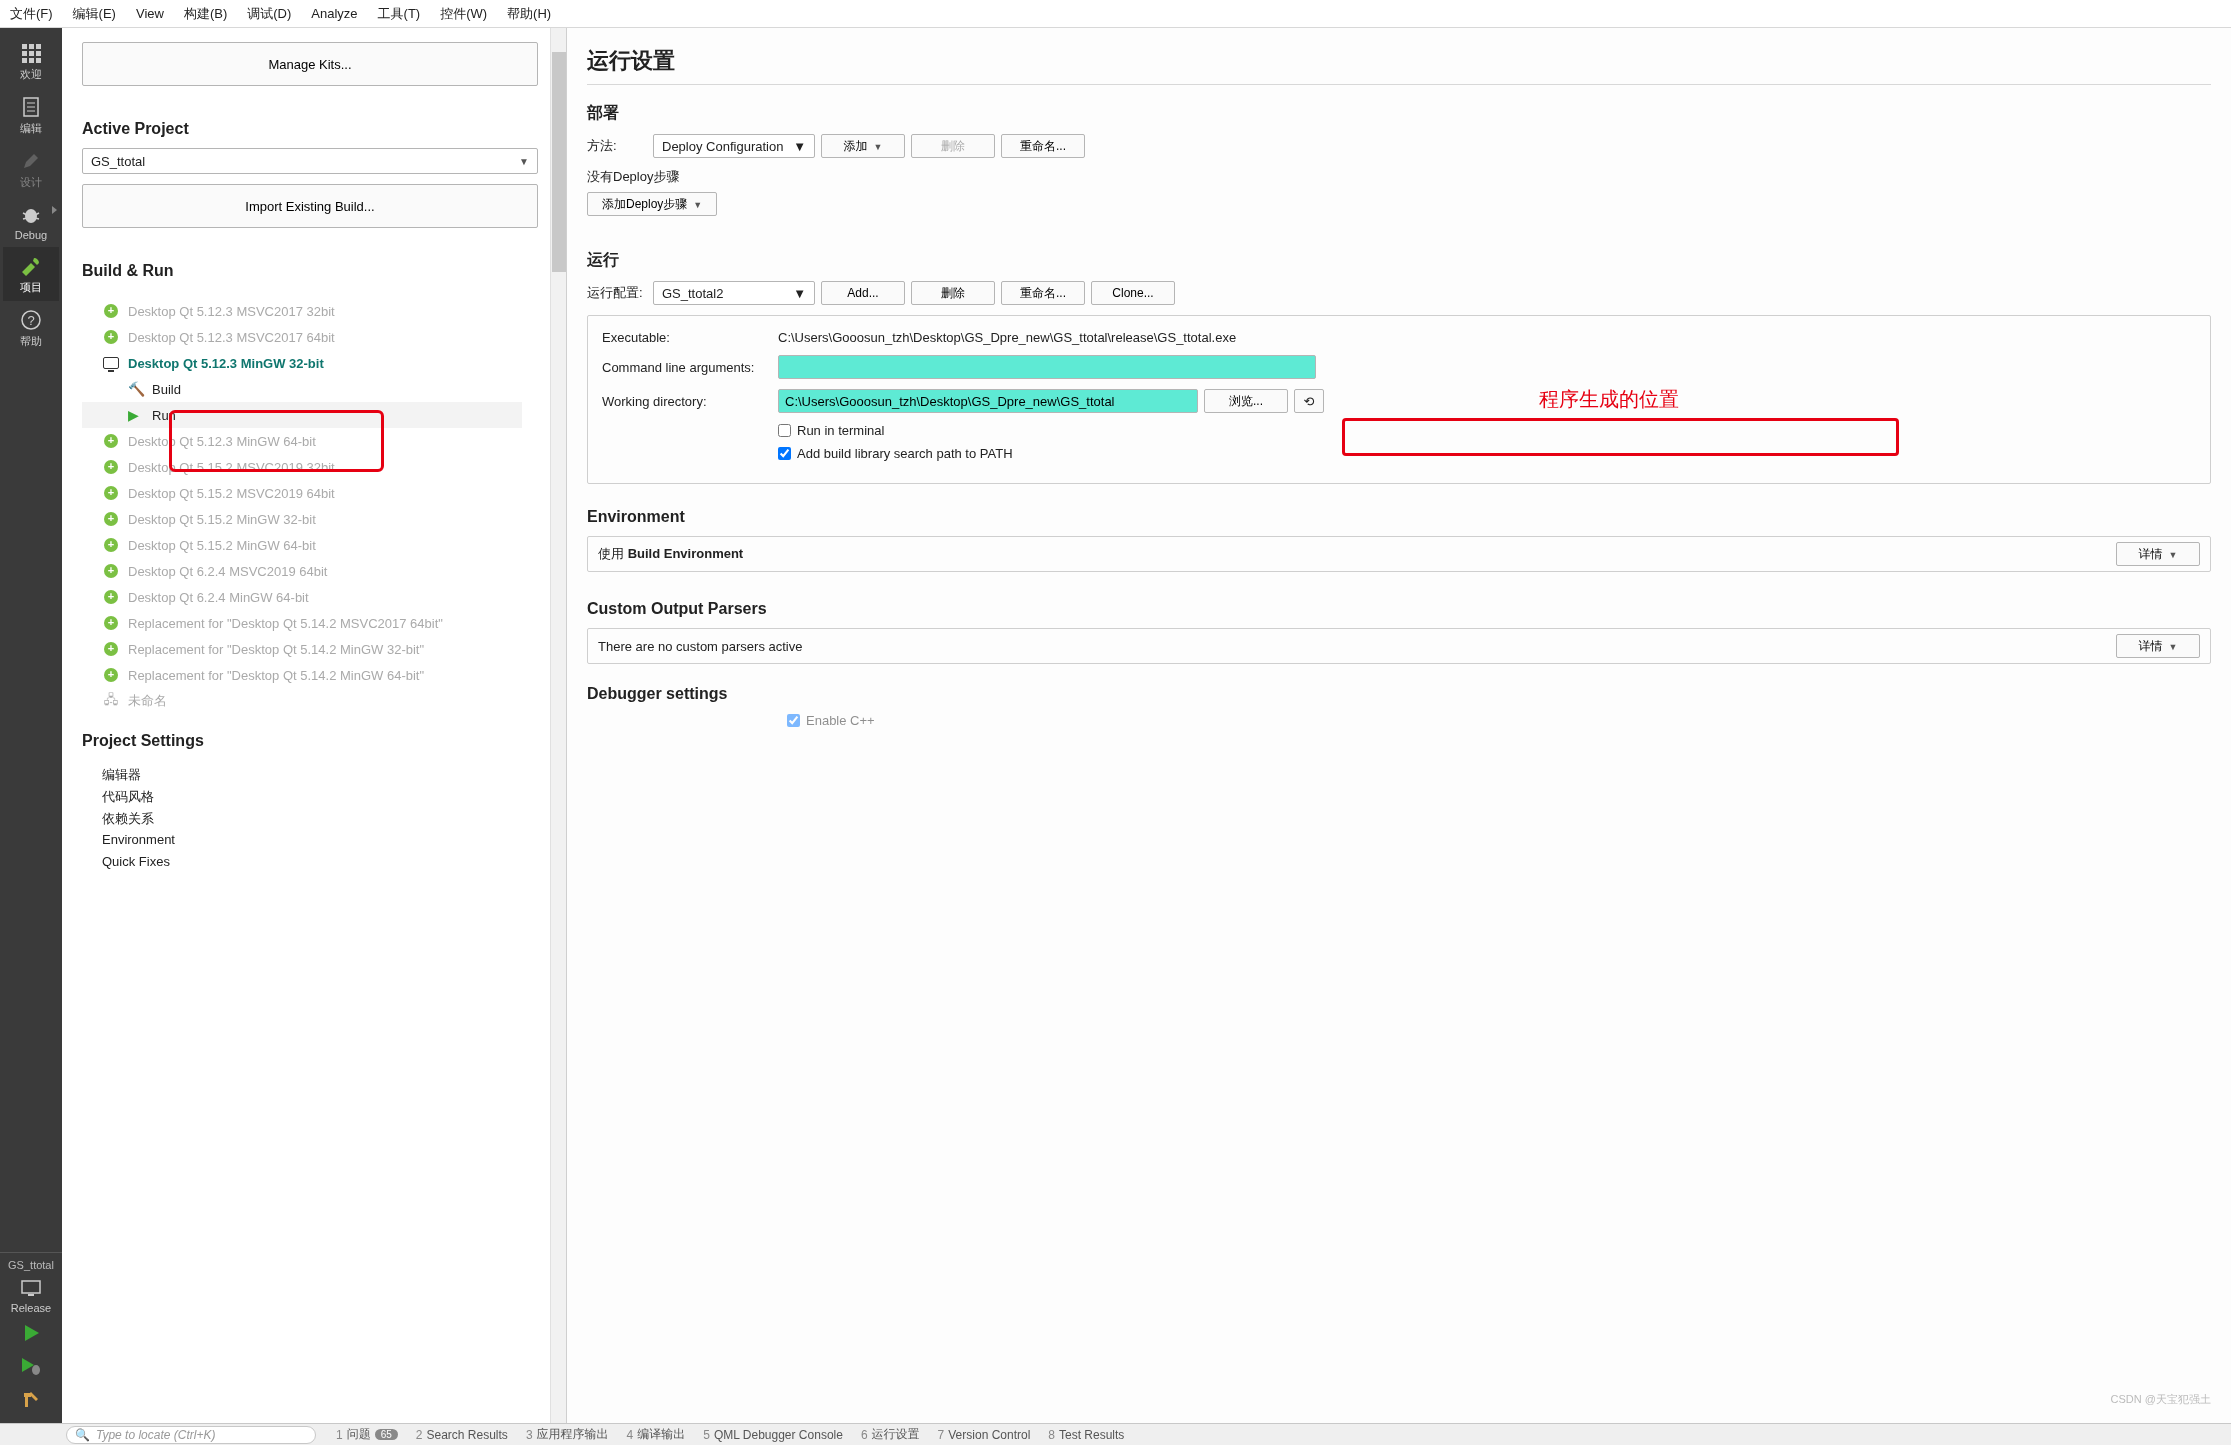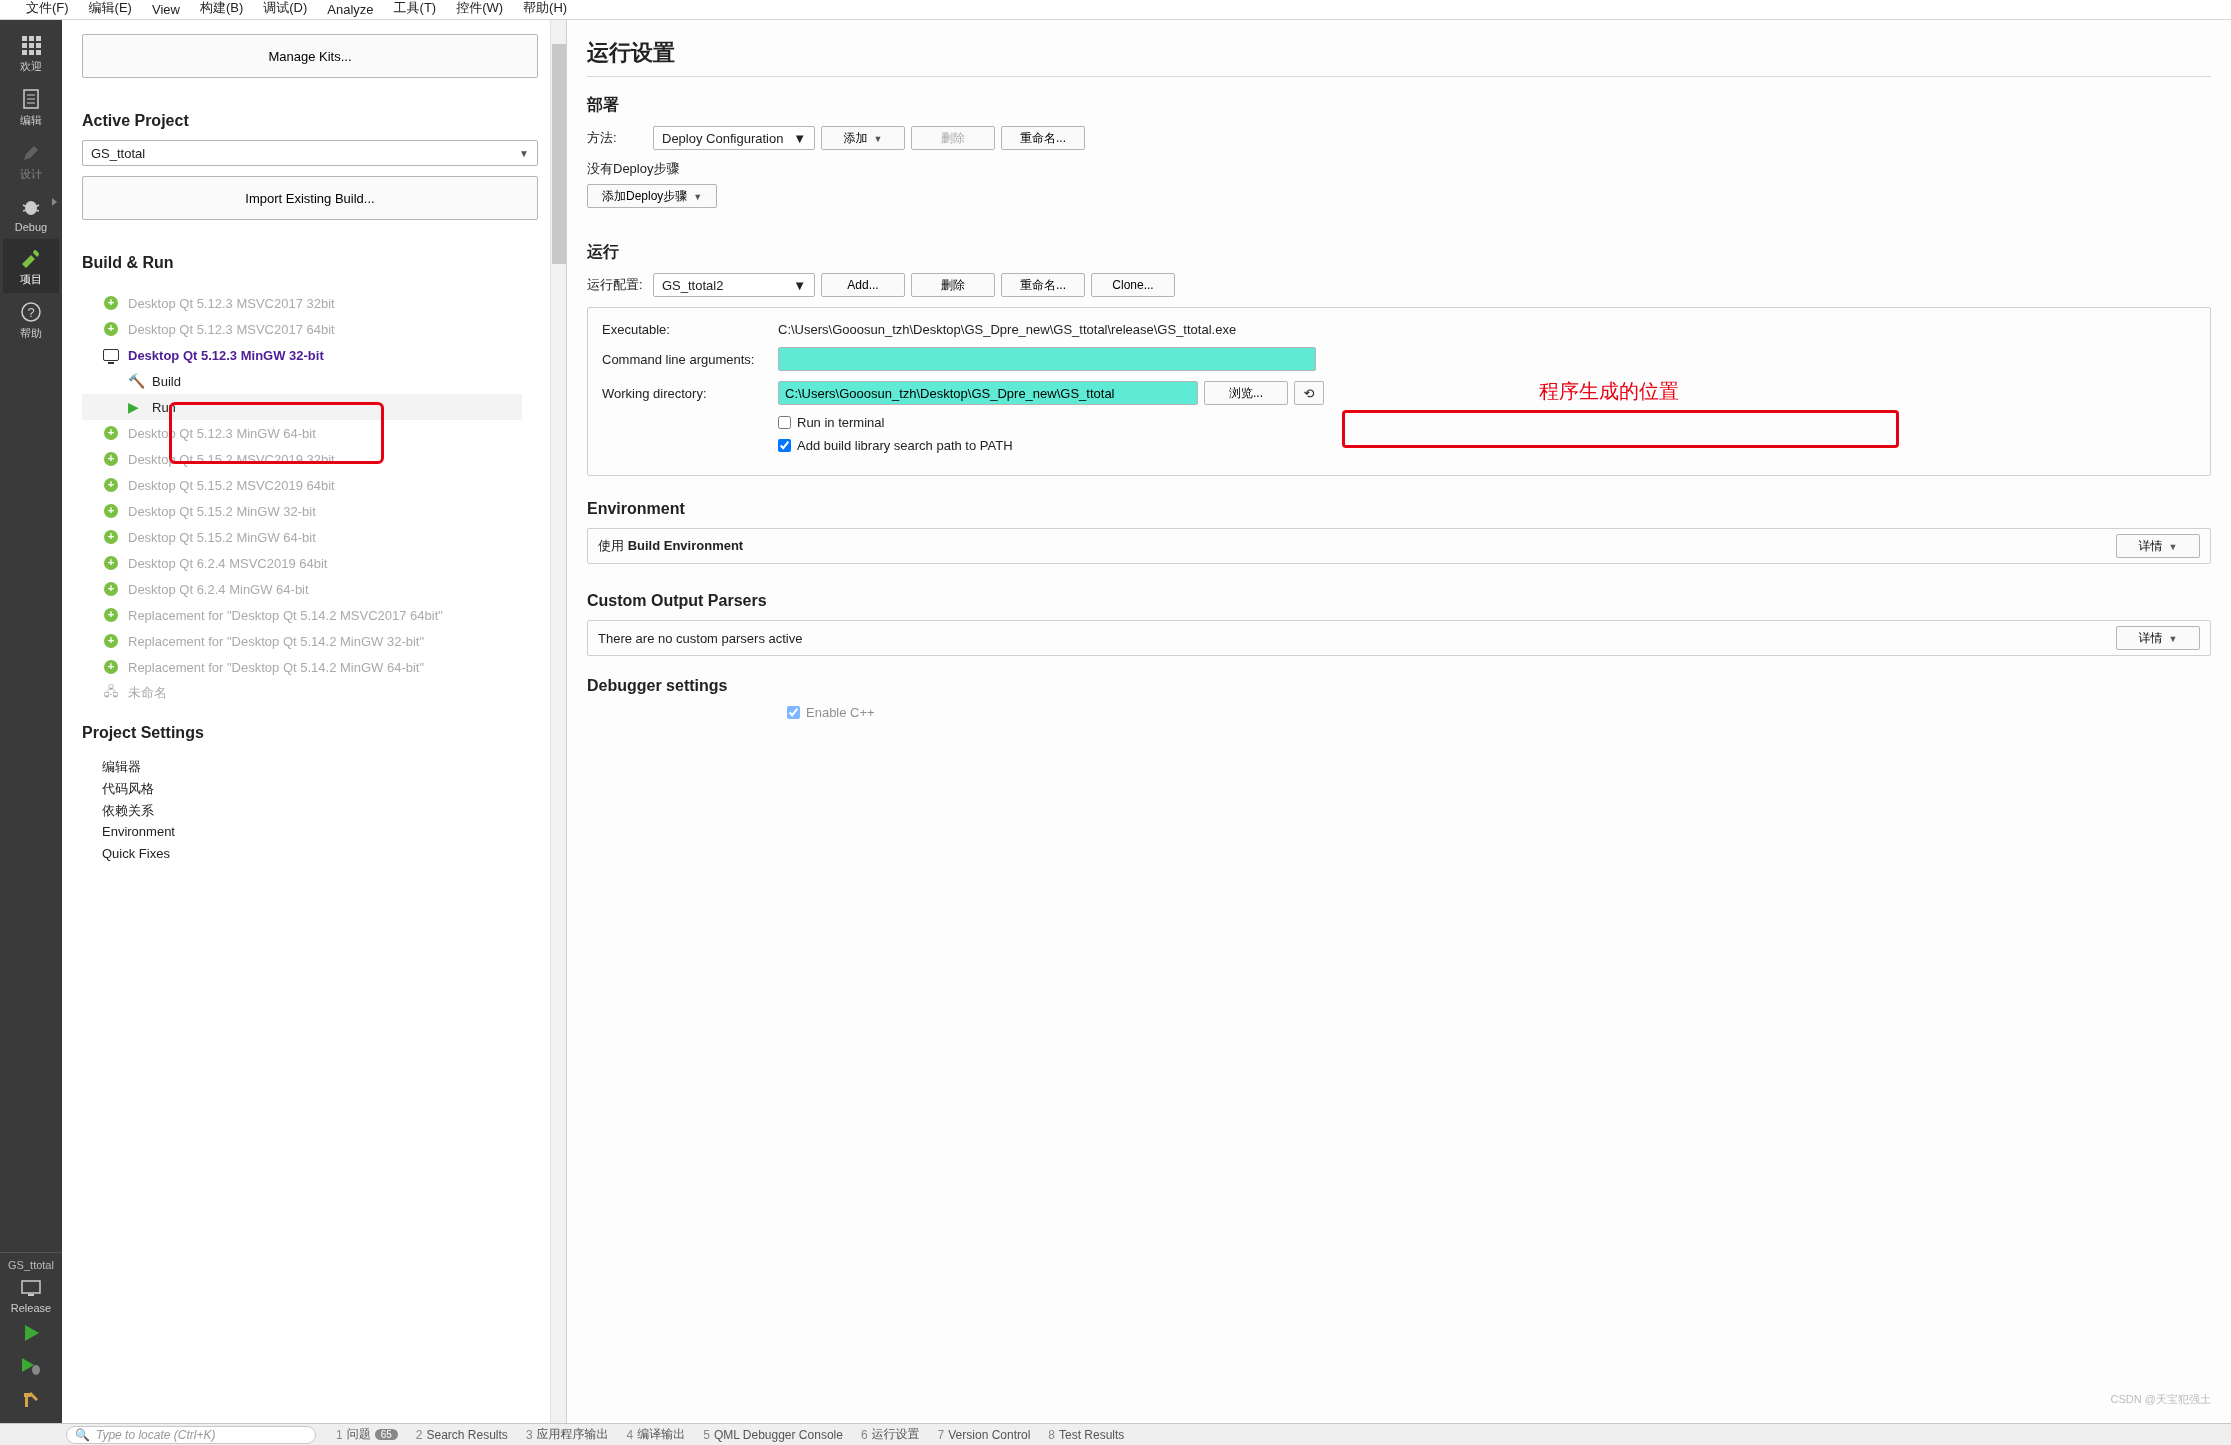--- a/index.html
+++ b/index.html
@@ -1,20 +1,20 @@
 <!DOCTYPE html>
 <html><head>
 <meta charset="utf-8">
 <style>
 * { box-sizing: border-box; margin: 0; padding: 0; }
 body { font-family: "Segoe UI", "Microsoft YaHei", sans-serif; font-size: 13px; color: #222; background: #f3f3f3; overflow: hidden; }
 .app { display: flex; flex-direction: column; height: 100vh; width: 100vw; }
 
 
-.menubar { display: flex; align-items: flex-end; height: 20px; background: #fff; border-bottom: 1px solid #d8d8d8; padding: 0 16px; font-size: 13px; }
+.menubar { display: flex; align-items: center; height: 28px; background: #fff; border-bottom: 1px solid #d8d8d8; padding: 0 0; font-size: 13px; }
 .menubar .menu-item { padding: 2px 10px; cursor: default; }
 
 
 .main { flex: 1; display: flex; min-height: 0; }
 
 
 .sidebar { width: 62px; background: #3a3a3a; color: #ccc; display: flex; flex-direction: column; align-items: center; padding-top: 6px; }
 .sidebar .gap { flex: 1; }
 .side-btn { width: 56px; display: flex; flex-direction: column; align-items: center; padding: 8px 0 6px; font-size: 11px; cursor: pointer; position: relative; }
 .side-btn .ic { width: 22px; height: 22px; display: flex; align-items: center; justify-content: center; margin-bottom: 3px; }
@@ -26,21 +26,21 @@
 .project-panel { width: 505px; background: #fff; border-right: 1px solid #cfcfcf; display: flex; flex-direction: column; padding: 14px 20px 0 20px; position: relative; }
 .project-panel .scroll { position:absolute; right:0; top:0; bottom:0; width:16px; background:#f1f1f1; border-left:1px solid #e0e0e0;}
 .project-panel .scroll .thumb{ width:14px; height:220px; background:#c8c8c8; margin:24px auto 0;}
 .btn-wide { width: 456px; height: 44px; border: 1px solid #b5b5b5; background: #fafafa; border-radius: 2px; font-size: 13px; margin-bottom: 16px; cursor: pointer; }
 .section-h { font-weight: 700; font-size: 16px; margin: 18px 0 10px; }
 .combo { width: 456px; height: 26px; border: 1px solid #b5b5b5; background: #fff; border-radius: 2px; padding: 0 8px; display:flex; align-items:center; justify-content:space-between; font-size:13px;}
 .combo .car { font-size: 10px; color:#555;}
 .kits-list { margin-top: 8px; width: 440px; }
 .kit-row { display: flex; align-items: center; height: 26px; padding-left: 20px; font-size: 13px; cursor: pointer; }
 .kit-row.dim { color: #aaa; }
-.kit-row.bold { font-weight: 700; color: #4c1d95; }
+.kit-row.bold { font-weight: 700; color: #0f766e; }
 .kit-row .ic { width: 18px; height: 16px; margin-right: 8px; display:inline-flex; align-items:center; justify-content:center;}
 .plus-ic { width:14px;height:14px;border-radius:50%;background:#7bc043;color:#fff;font-size:11px;line-height:13px;text-align:center;font-weight:700;}
 .monitor-ic { width:16px;height:12px;border:1.5px solid #333;border-radius:2px;position:relative;}
 .monitor-ic::after{content:"";position:absolute;bottom:-4px;left:4px;width:6px;height:2px;background:#333;}
 .sub-row { display:flex; align-items:center; height:26px; padding-left: 46px; font-size:13px; cursor:pointer;}
 .sub-row .ic{ width:18px; margin-right:6px;}
 .hammer-ic{ color:#d8a24a; font-size:14px;}
 .play-ic{ color:#3aaa35; font-size:14px;}
 .red-box{ border:3px solid #e60012; border-radius:6px; position:absolute; left:107px; top:382px; width:215px; height:62px; pointer-events:none;}
 .proj-settings-list{ margin-top:6px; padding-left: 20px;}

